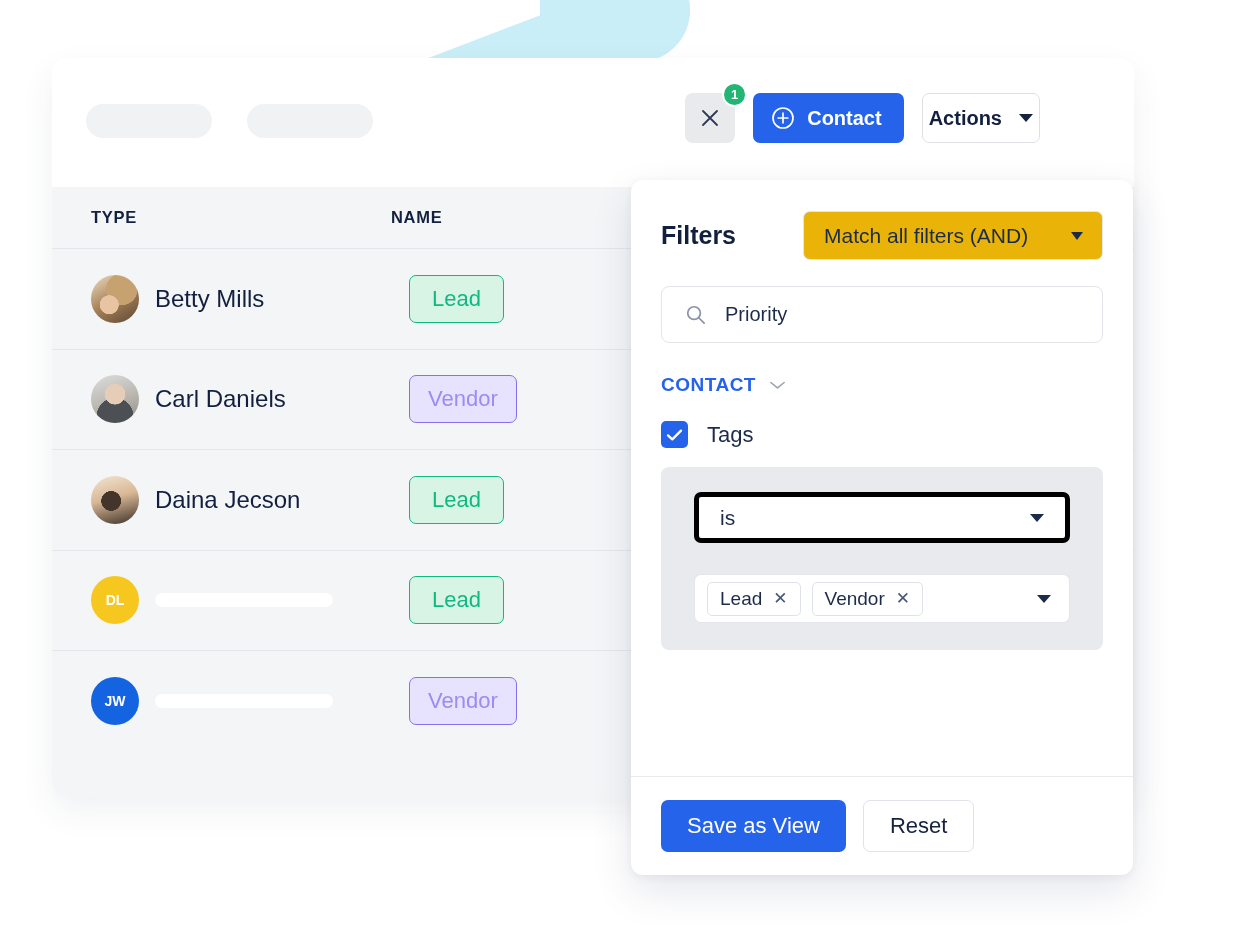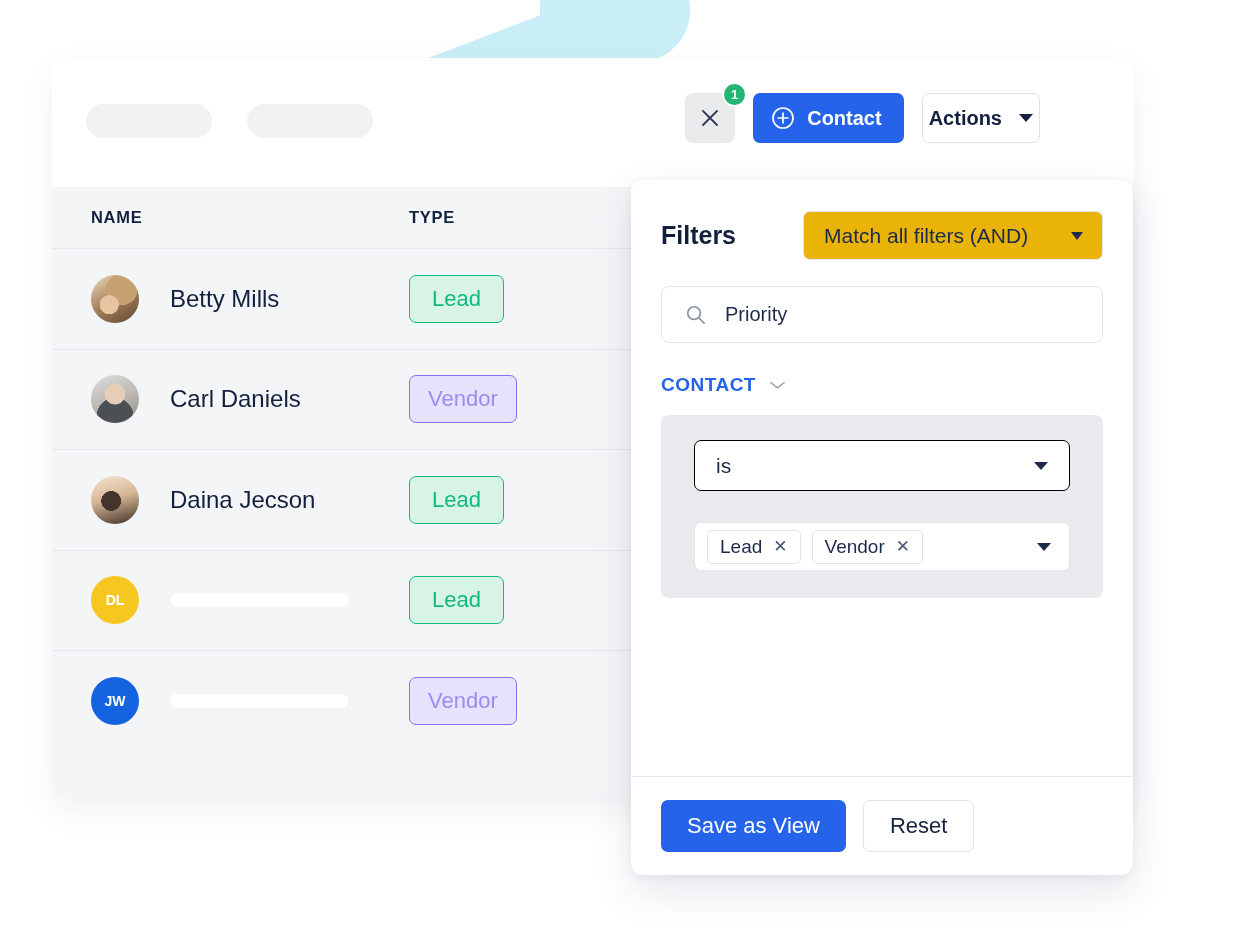--- a/index.html
+++ b/index.html
@@ -112,21 +112,21 @@
   .th.type { width: 300px; }
 
   .row {
     display: flex; align-items: center;
     height: 100.5px;
     padding-left: 39px;
     background: #f4f5f7;
     border-bottom: 1px solid #e3e6ec;
   }
   .row:last-child { border-bottom: none; }
-  .cell-name { width: 318px; display: flex; align-items: center; gap: 31px; }
+  .cell-name { width: 318px; display: flex; align-items: center; gap: 16px; }
   .cell-type { width: 300px; }
 
   .avatar {
     width: 48px; height: 48px; border-radius: 50%;
     flex: 0 0 48px; overflow: hidden;
     display: flex; align-items: center; justify-content: center;
     font-size: 14px; font-weight: 600; color: #fff;
     background: #d8d8d8;
   }
   .avatar.ph1 {
@@ -227,21 +227,21 @@
   .check-label { font-size: 22px; color: #1d2b4a; }
 
   .cond-box {
     margin-top: 19px;
     background: #e8eaee;
     border-radius: 8px;
     padding: 25px 33px 27px 33px;
   }
   .cond-select {
     height: 51px; background: #fff;
-    border: 1px solid #000000; border-radius: 7px;
+    border: 5px solid #000000; border-radius: 7px;
     display: flex; align-items: center; padding: 0 21px;
     cursor: pointer;
   }
   .cond-select span { font-size: 21px; color: #1d2b4a; }
   .cond-select .caret { margin-left: auto; }
 
   .tokens-select {
     margin-top: 31px;
     min-height: 49px; background: #fff;
     border: 1px solid #e2e5ea; border-radius: 7px;
@@ -323,22 +323,22 @@
         </button>
 
         <button class="actions-btn">
           <span>Actions</span>
           <span class="caret dark"></span>
         </button>
       </div>
     </div>
 
     <div class="table-head">
+      <div class="th type">TYPE</div>
       <div class="th name">NAME</div>
-      <div class="th type">TYPE</div>
     </div>
 
     <div id="table-body">
         <div class="row">
           <div class="cell-name">
             <div class="avatar ph1"></div>
             <div class="name-text">Betty Mills</div>
           </div>
           <div class="cell-type"><span class="badge lead">Lead</span></div>
         </div>
@@ -392,20 +392,28 @@
         <input class="search-input" type="text" value="Priority" style="">
       </div>
 
       <div class="group-head">
         <span class="group-label">CONTACT</span>
         <svg class="chev" viewBox="0 0 20 12">
           <path d="M2 3 L10 9.5 L18 3" stroke="#9aa1b1" stroke-width="1.8" fill="none" stroke-linecap="round" stroke-linejoin="round"></path>
         </svg>
       </div>
 
+      <div class="check-row">
+        <span class="checkbox">
+          <svg viewBox="0 0 17 14">
+            <path d="M2 7.4 L6.3 11.4 L15 2.6" stroke="#fff" stroke-width="2.3" fill="none" stroke-linecap="round" stroke-linejoin="round"></path>
+          </svg>
+        </span>
+        <span class="check-label">Tags</span>
+      </div>
 
       <div class="cond-box">
         <div class="cond-select">
           <span>is</span>
           <span class="caret"></span>
         </div>
 
         <div class="tokens-select">
           <span class="token">
             <span>Lead</span>

